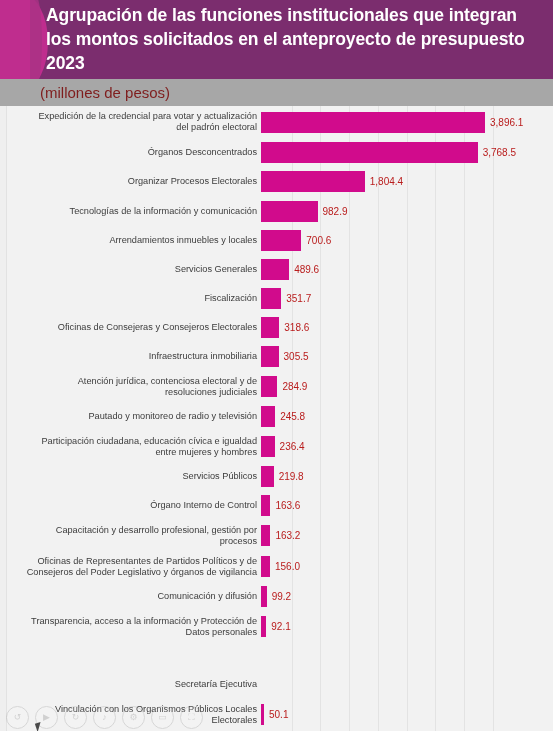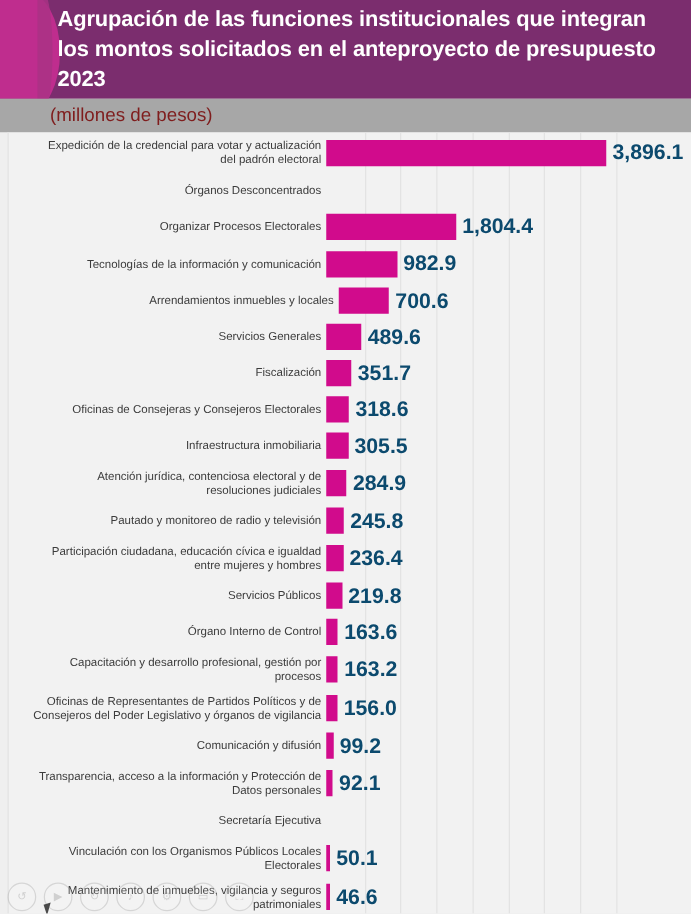--- a/index.html
+++ b/index.html
@@ -103,23 +103,23 @@
     height: 100%;
     display: flex;
     align-items: center;
   }
   .bar {
     height: 21px;
     background: #d10b8c;
     flex: none;
   }
   .bar-value {
-    font-size: 17px;
-    font-weight: bold;
-    color: #0c4a6e;
+    font-size: 10px;
+    font-weight: normal;
+    color: #b91c1c;
     margin-left: 5px;
     white-space: nowrap;
   }
 
   
   .player-overlay {
     position: absolute; left: 0; bottom: 0;
     width: 553px; height: 28px;
     display: flex;
     align-items: center;
@@ -177,36 +177,40 @@
         <div class="row" style="height: 32px;">
           <div class="row-label">Expedición de la credencial para votar y actualización
 del padrón electoral</div>
           <div class="bar-wrap">
             <div class="bar" style="width: 224px; background: rgb(209, 11, 140);"></div>
             <div class="bar-value">3,896.1</div>
           </div>
         </div>
         <div class="row" style="height: 28px;">
           <div class="row-label">Órganos Desconcentrados</div>
+          <div class="bar-wrap">
+            <div class="bar" style="width: 216.664px; background: rgb(209, 11, 140);"></div>
+            <div class="bar-value">3,768.5</div>
+          </div>
         </div>
         <div class="row" style="height: 30px;">
           <div class="row-label">Organizar Procesos Electorales</div>
           <div class="bar-wrap">
             <div class="bar" style="width: 103.741px; background: rgb(209, 11, 140);"></div>
             <div class="bar-value">1,804.4</div>
           </div>
         </div>
         <div class="row" style="height: 30px;">
           <div class="row-label">Tecnologías de la información y comunicación</div>
           <div class="bar-wrap">
             <div class="bar" style="width: 56.5103px; background: rgb(209, 11, 140);"></div>
             <div class="bar-value">982.9</div>
           </div>
         </div>
-        <div class="row" style="height: 29px; padding-left: 10px;">
+        <div class="row" style="height: 29px;">
           <div class="row-label">Arrendamientos inmuebles y locales</div>
           <div class="bar-wrap">
             <div class="bar" style="width: 40.2799px; background: rgb(209, 11, 140);"></div>
             <div class="bar-value">700.6</div>
           </div>
         </div>
         <div class="row" style="height: 29px;">
           <div class="row-label">Servicios Generales</div>
           <div class="bar-wrap">
             <div class="bar" style="width: 28.1488px; background: rgb(209, 11, 140);"></div>
@@ -295,21 +299,21 @@
           </div>
         </div>
         <div class="row" style="height: 31px;">
           <div class="row-label">Transparencia, acceso a la información y Protección de
 Datos personales</div>
           <div class="bar-wrap">
             <div class="bar" style="width: 5.29514px; background: rgb(209, 11, 140);"></div>
             <div class="bar-value">92.1</div>
           </div>
         </div>
-        <div class="row" style="height: 29px;">
+        <div class="row" style="height: 29px; margin-top: 28px;">
           <div class="row-label">Secretaría Ejecutiva</div>
         </div>
         <div class="row" style="height: 31px;">
           <div class="row-label">Vinculación con los Organismos Públicos Locales
 Electorales</div>
           <div class="bar-wrap">
             <div class="bar" style="width: 3px; background: rgb(209, 11, 140);"></div>
             <div class="bar-value">50.1</div>
           </div>
         </div>

